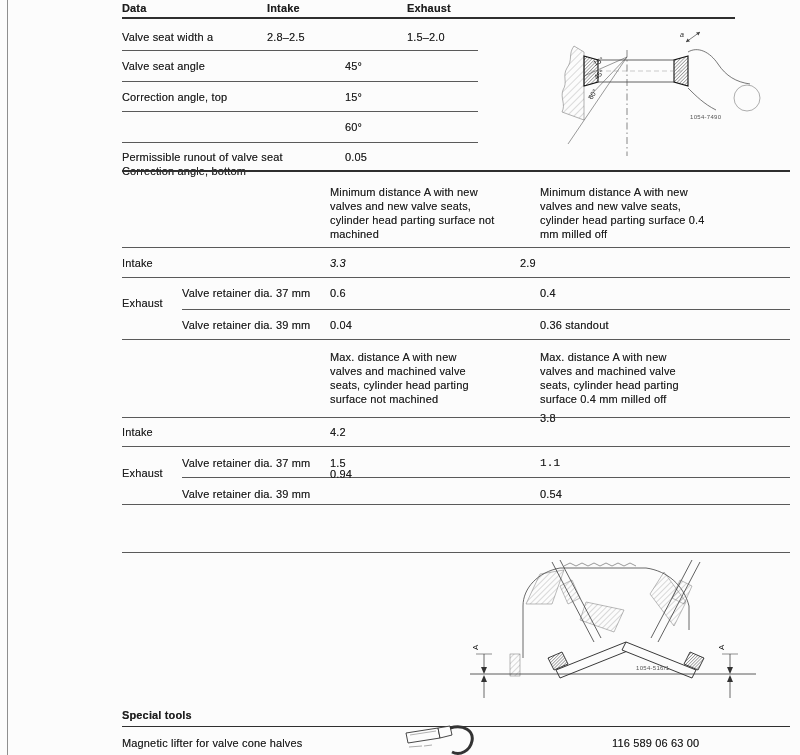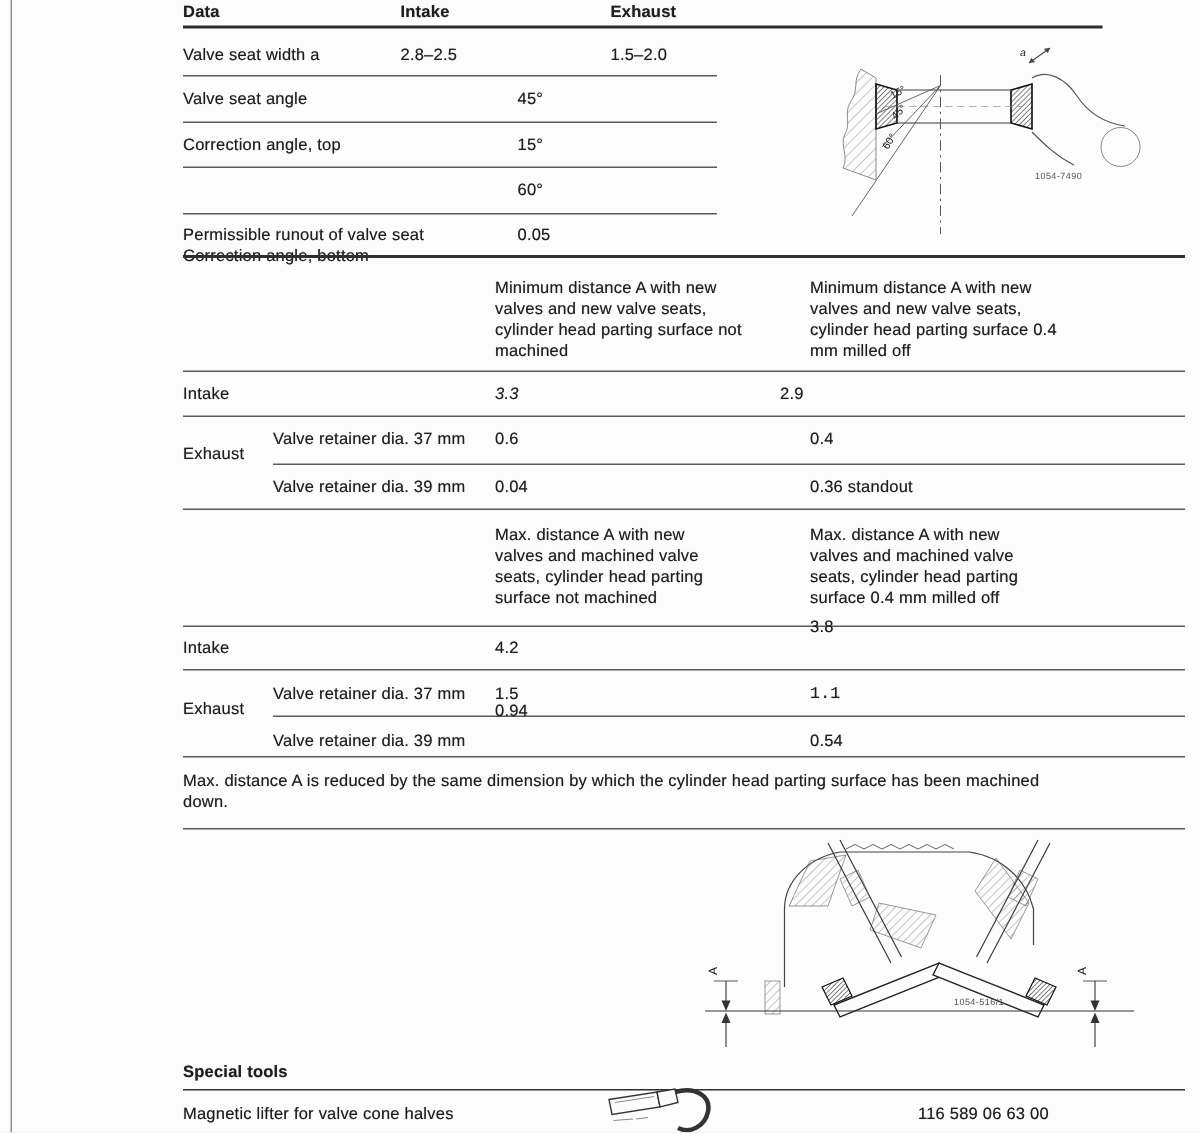--- a/index.html
+++ b/index.html
@@ -123,21 +123,20 @@
   <div class="abs txt" style="left:122px;top:467px;">Exhaust</div>
   <div class="abs txt" style="left:182px;top:457px;">Valve retainer dia. 37 mm</div>
   <div class="abs txt" style="left:330px;top:457px;">1.5</div>
   <div class="abs txt" style="left:540px;top:457px;font-family:Liberation Mono, monospace;">1.1</div>
   <div class="rule" style="left:182px;top:477px;width:608px;"></div>
   <div class="abs txt" style="left:182px;top:488px;">Valve retainer dia. 39 mm</div>
   <div class="abs txt" style="left:330px;top:468px;">0.94</div>
   <div class="abs txt" style="left:540px;top:488px;">0.54</div>
   <div class="rule" style="left:122px;top:504px;width:668px;"></div>
 
-  <div class="abs txt wrap" style="left:122px;top:514px;width:600px;">Max. distance A is reduced by the same dimension by which the cylinder head parting surface has been machined down.</div>
   <div class="rule" style="left:122px;top:552px;width:668px;"></div>
 
   <svg class="abs" style="left:468px;top:558px;" width="290" height="145" viewBox="0 0 290 145">
     <defs>
       <pattern id="fh" width="4" height="4" patternUnits="userSpaceOnUse" patternTransform="rotate(45)">
         <line x1="0" y1="0" x2="0" y2="4" stroke="#777" stroke-width="0.55"></line>
       </pattern>
       <pattern id="fh2" width="2.2" height="2.2" patternUnits="userSpaceOnUse" patternTransform="rotate(45)">
         <line x1="0" y1="0" x2="0" y2="2.2" stroke="#333" stroke-width="0.8"></line>
       </pattern>

